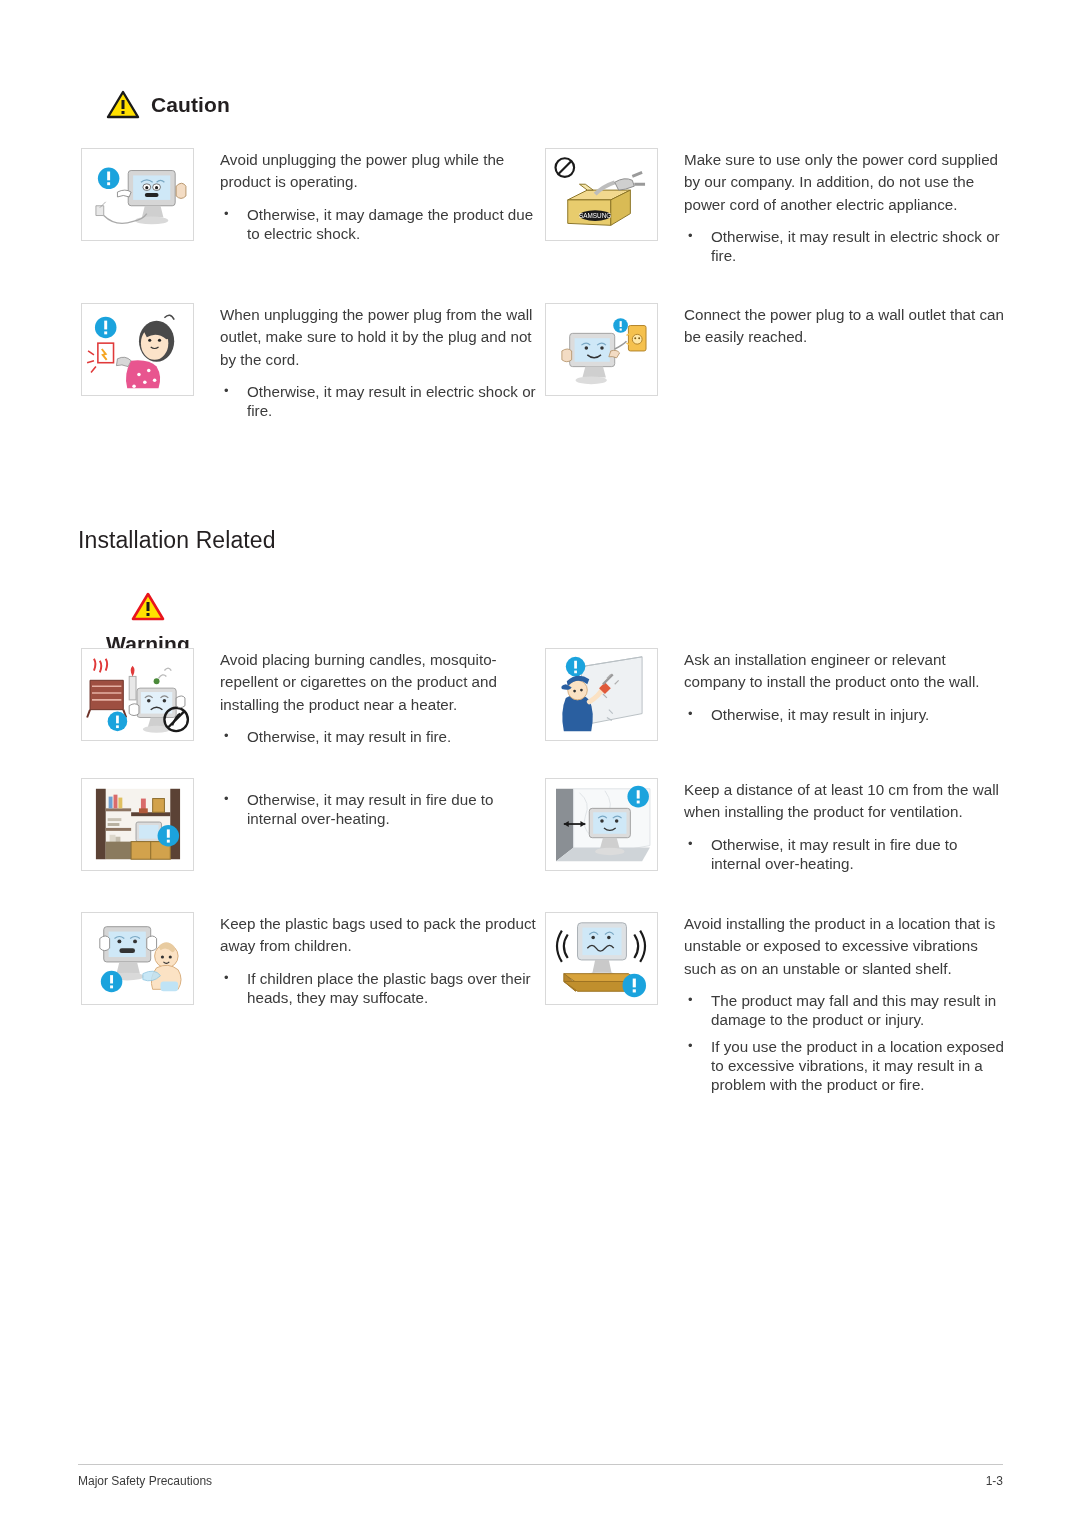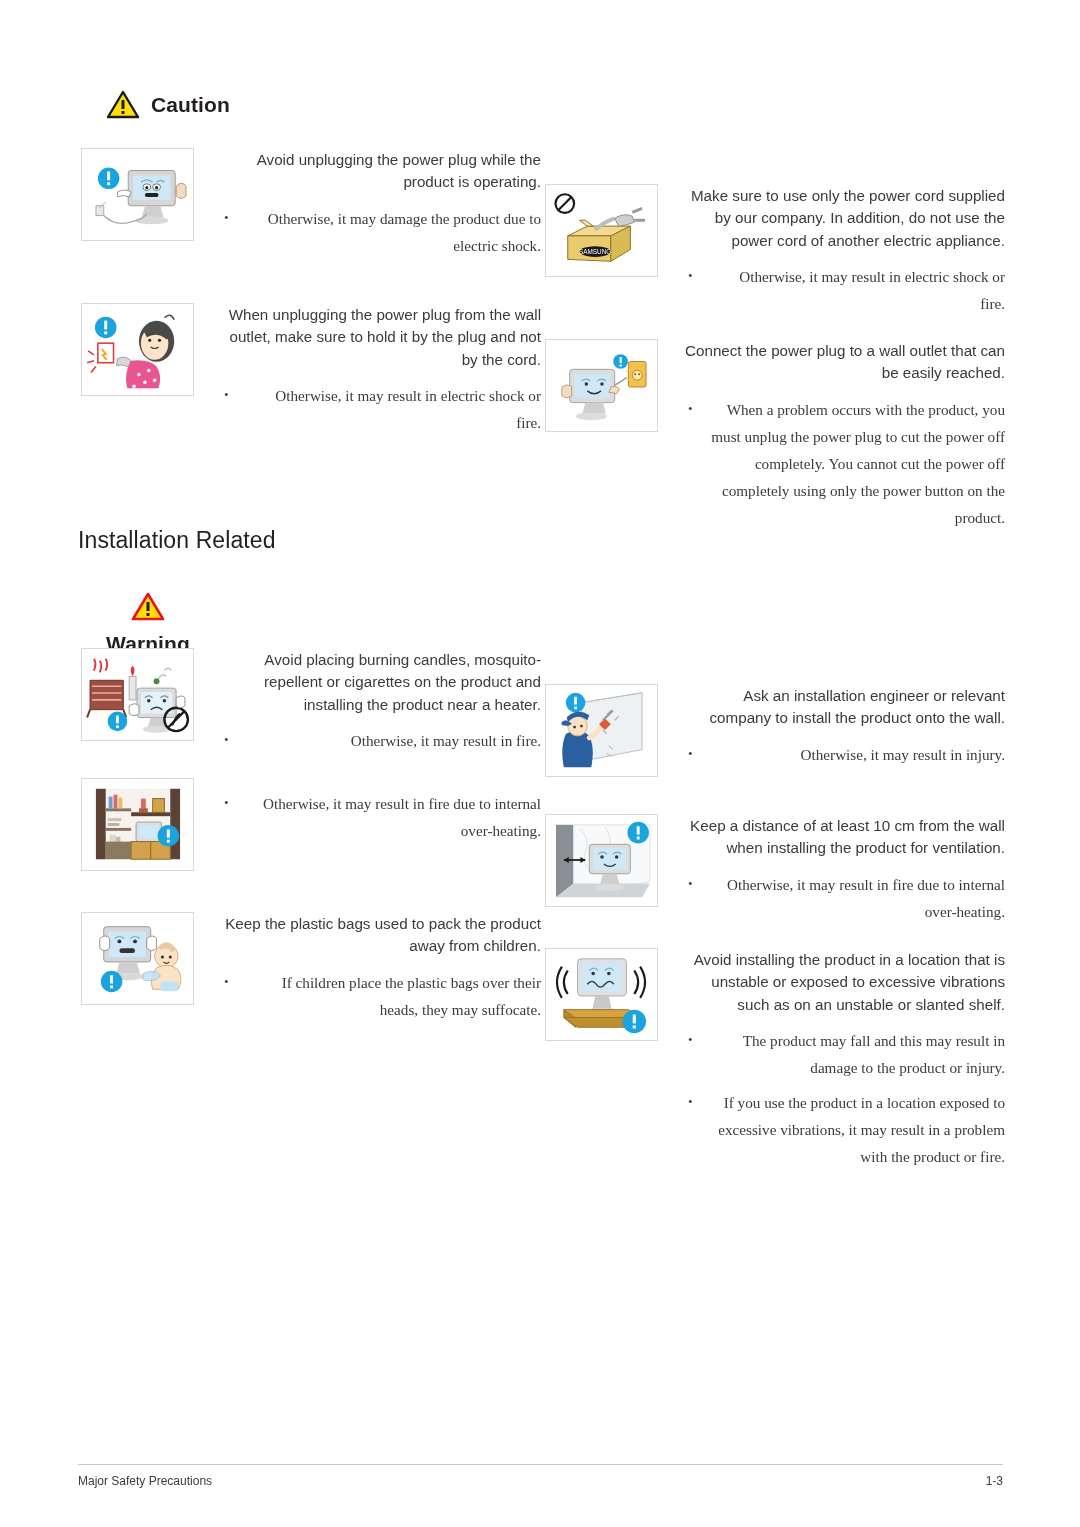--- a/index.html
+++ b/index.html
@@ -49,26 +49,25 @@
     color: #231f20;
     letter-spacing: .1px;
   }
 
   
   .col {
     position: absolute;
     width: 460px;
   }
   .col-left  { left: 81px; }
-  .col-right { left: 545px; margin-top: 36px; }
+  .col-right { left: 545px; }
 
   .item {
     position: relative;
     display: block;
-    text-align: right;
   }
   .thumb {
     position: absolute;
     left: 0;
     top: 0;
     width: 113px;
     height: 93px;
     border: 1px solid #d9d9d9;
     background: #ffffff;
     box-sizing: border-box;
@@ -88,24 +87,23 @@
   }
   ul.bullets {
     list-style: none;
     margin: 11px 0 0 0;
     padding: 0;
   }
   ul.bullets li {
     position: relative;
     padding-left: 27px;
     font-size: 15.2px;
-    line-height: 27px;
+    line-height: 19px;
     color: #3b3b3b;
     margin-bottom: 8px;
-    font-family: Liberation Serif, serif;
   }
   ul.bullets li:last-child { margin-bottom: 0; }
   ul.bullets li::before {
     content: "\2022";
     position: absolute;
     left: 4px;
     top: -1px;
     font-size: 13px;
     color: #3b3b3b;
   }
@@ -258,23 +256,20 @@
           <rect x="75" y="17.5" width="2.2" height="6" fill="#fff"></rect>
             <rect x="75" y="25" width="2.2" height="2.2" fill="#fff"></rect>
           <path d="M70 46 q8 -4 12 -8" stroke="#9a9a9a" fill="none" stroke-width="1.6"></path>
           <path d="M66 48 q6 -2 9 2 l-3 5 q-5 -2 -8 -1z" fill="#f3dcc4" stroke="#b08d62" stroke-width=".8"></path>
           <path d="M16 48 q6 -4 10 0 v9 q-5 4 -10 0z" fill="#f3dcc4" stroke="#b08d62" stroke-width=".8"></path>
           <path d="M82 32 l6 -3 M82 40 l6 3" stroke="#f5c14e" stroke-width="1.4"></path>
         </svg>
       </div>
       <div class="body">
         <p class="lead">Connect the power plug to a wall outlet that can be easily reached.</p>
-        <ul class="bullets">
-          <li>When a problem occurs with the product, you must unplug the power plug to cut the power off completely. You cannot cut the power off completely using only the power button on the product.</li>
-        </ul>
       </div>
     </div>
   </div>
 
   <h2 class="section-title" style="position:absolute; left:0; top:527px;">Installation Related</h2>
 
   <div class="alert-head" style="position:absolute; left:0; top:592px;flex-direction:column;">
     <svg class="tri" viewBox="0 0 34 29">
       <polygon points="17,2 32,27 2,27" fill="#ffe000" stroke="#e8141c" stroke-width="2.6" stroke-linejoin="round"></polygon>
       <rect x="15.5" y="10" width="3" height="9" fill="#1a1a1a"></rect>

